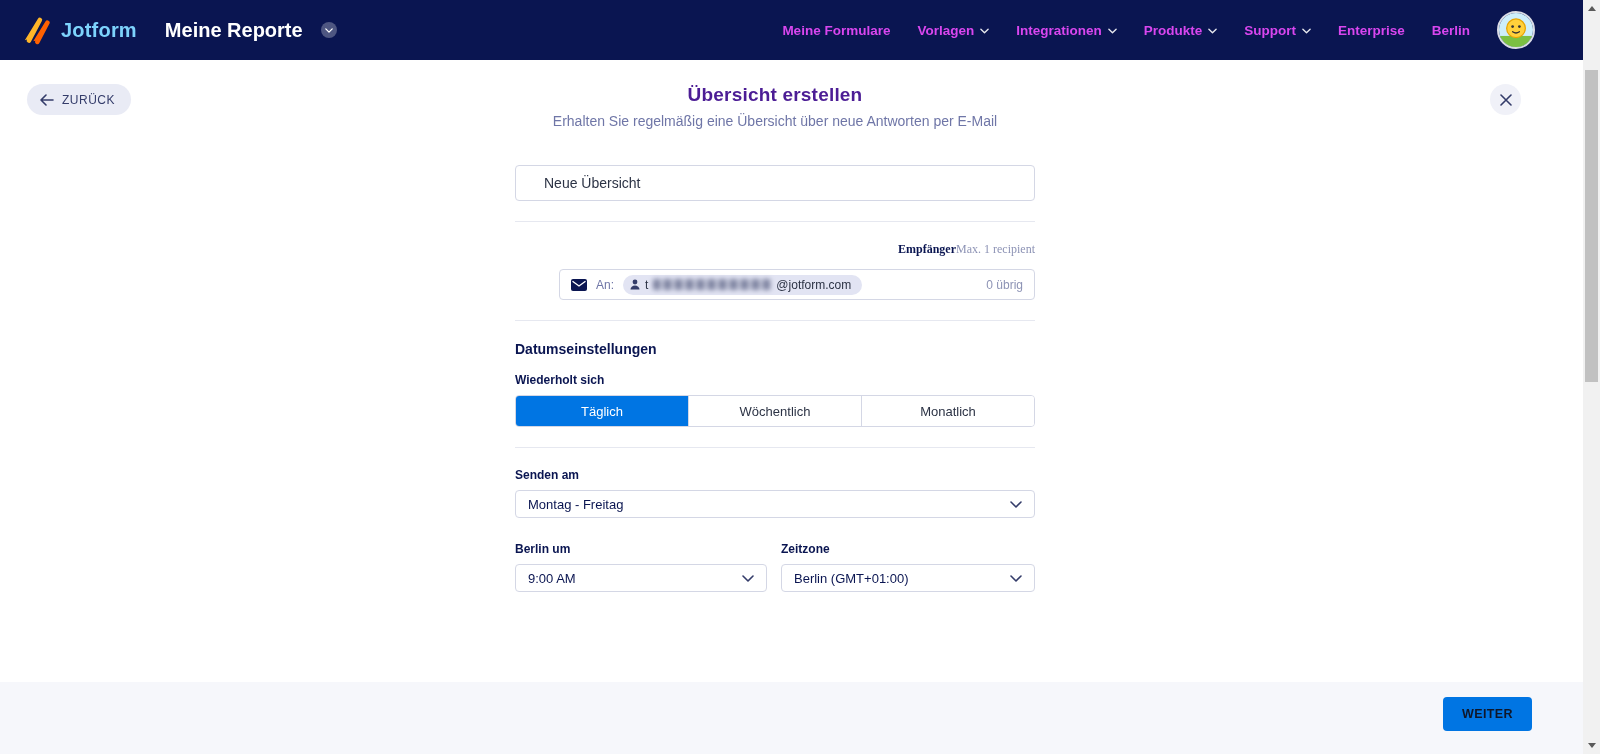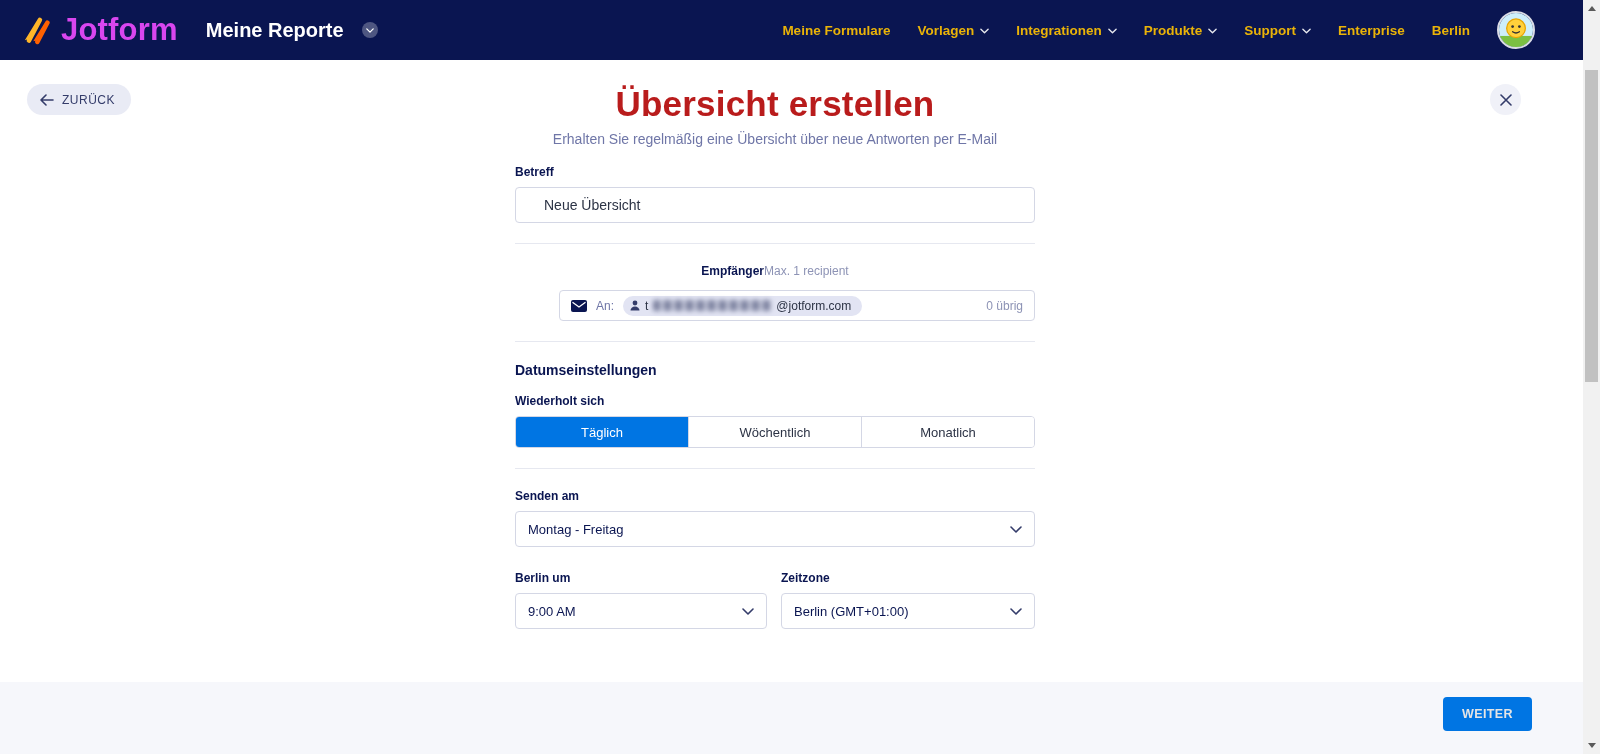--- a/index.html
+++ b/index.html
@@ -12,66 +12,66 @@
   .scrollbar { position:absolute; top:0; right:0; bottom:0; width:17px; background:#f1f1f1; z-index:60; }
   .sb-btn { position:absolute; left:0; width:17px; height:17px; display:flex; align-items:center; justify-content:center; background:#f1f1f1; cursor:pointer; }
   .sb-btn.up { top:0; } .sb-btn.down { bottom:0; }
   .tri-up { width:0; height:0; border-left:4px solid transparent; border-right:4px solid transparent; border-bottom:5px solid #5a5a5a; }
   .tri-down { width:0; height:0; border-left:4px solid transparent; border-right:4px solid transparent; border-top:5px solid #5a5a5a; }
   .sb-thumb { position:absolute; left:2px; top:70px; width:13px; height:312px; background:#c1c1c1; }
 
   
   .navbar { position:absolute; top:0; left:0; right:17px; height:60px; background:#0a1551; display:flex; align-items:center; padding:0 48px 0 22px; color:#fff; z-index:10; }
   .logo { display:flex; align-items:center; gap:9px; cursor:pointer; }
-  .logo-text { font-size:31px; font-weight:700; letter-spacing:.2px; color:#d946ef; }
+  .logo-text { font-size:20px; font-weight:700; letter-spacing:.2px; color:#7dd3fc; }
   .report-switcher { margin-left:28px; display:flex; align-items:center; gap:18px; font-size:20px; font-weight:600; cursor:pointer; }
   .switch-caret { width:16px; height:16px; border-radius:50%; background:rgba(255,255,255,.28); display:flex; align-items:center; justify-content:center; }
   .nav-right { margin-left:auto; display:flex; align-items:center; gap:27px; }
-  .nav-item { display:flex; align-items:center; gap:6px; font-size:13.5px; font-weight:700; color:#eab308; text-decoration:none; cursor:pointer; white-space:nowrap;text-align:right; }
+  .nav-item { display:flex; align-items:center; gap:6px; font-size:13.5px; font-weight:700; color:#d946ef; text-decoration:none; cursor:pointer; white-space:nowrap;text-align:right; }
   .nav-caret { display:flex; margin-top:2px; opacity:.9; }
   .avatar { width:38px; height:38px; border-radius:50%; overflow:hidden; border:2px solid rgba(255,255,255,.85); cursor:pointer; flex:0 0 auto; }
 
   
   .main { position:absolute; top:60px; left:0; right:17px; bottom:72px; background:#fff; }
   .back-btn { position:absolute; top:24px; left:27px; height:31px; display:flex; align-items:center; gap:8px; padding:0 16px 0 13px; border:none; border-radius:16px; background:#e9ebf5; color:#343c6a; font-family:inherit; font-size:12px; font-weight:400; letter-spacing:.5px; cursor:pointer; }
   .close-btn { position:absolute; top:24px; right:62px; width:31px; height:31px; border-radius:50%; border:none; background:#f0f1f8; display:flex; align-items:center; justify-content:center; cursor:pointer; }
 
   .header-block { width:1550px; padding-top:24px; text-align:center; }
-  .page-title { font-size:35px; font-weight:700; color:#b91c1c; letter-spacing:.2px; }
+  .page-title { font-size:19px; font-weight:700; color:#4c1d95; letter-spacing:.2px; }
   .page-subtitle { margin-top:7px; font-size:14px; color:#6f76a7; }
 
   
   .form { position:absolute; left:515px; top:105px; width:520px; }
   .section-title { font-size:14px; font-weight:700; color:#0a1551; margin-bottom:20px; }
   .field-label { display:block; font-size:12px; font-weight:700; color:#0a1551; margin-bottom:8px; }
   .text-input { width:100%; height:36px; border:1px solid #d4d7e5; border-radius:4px; padding:0 28px; font-family:inherit; font-size:14px; color:#2c3345; outline:none; background:#fff; }
   .divider { border:none; border-top:1px solid #e6e8f0; margin:20px 0; }
-  .row-between { display:flex; align-items:center; justify-content:center; }
+  .row-between { display:flex; align-items:center; justify-content:flex-end;font-family:Liberation Serif, serif; }
   .row-between .field-label { margin-bottom:0; }
   .muted { font-size:12px; color:#8d93b5; }
 
   .recipient-box { margin-top:12px; height:31px; border:1px solid #d4d7e5; border-radius:4px; display:flex; align-items:center; gap:9px; padding:0 11px; background:#fff; cursor:text;margin-left:44px; }
   .to-label { font-size:12px; color:#6f76a7; }
   .chip { display:inline-flex; align-items:center; gap:5px; background:#e2e4f3; border-radius:11px; padding:3px 11px 3px 7px; font-size:12px; color:#2c3345; cursor:default; }
   .blur-chunk { display:inline-block; width:118px; height:11px; border-radius:2px; background:repeating-linear-gradient(90deg,#6a7090 0 7px,#c3c6d8 7px 11px); filter:blur(2.5px); opacity:.85; }
   .remaining { margin-left:auto; }
 
   .segmented { display:flex; height:32px; border:1px solid #d4d7e5; border-radius:4px; overflow:hidden; background:#fff; }
   .segment { flex:1; display:flex; align-items:center; justify-content:center; font-size:13px; color:#2c3345; background:#fff; border-left:1px solid #d4d7e5; cursor:pointer; }
   .segment:first-child { border-left:none; }
   .segment.active { background:#0075e3; color:#fff; font-weight:500; }
 
-  .select { height:36px; border:1px solid #d4d7e5; border-radius:4px; display:flex; align-items:center; justify-content:space-between; padding:0 12px; font-size:13px; font-weight:500; color:#0a1551; background:#fff; cursor:pointer; }
+  .select { height:28px; border:1px solid #d4d7e5; border-radius:4px; display:flex; align-items:center; justify-content:space-between; padding:0 12px; font-size:13px; font-weight:500; color:#0a1551; background:#fff; cursor:pointer; }
   .two-col { display:flex; gap:14px; margin-top:24px; }
   .col-a { flex:0 0 252px; }
   .col-b { flex:1; }
 
   
   .footer { position:absolute; left:0; right:17px; bottom:0; height:72px; background:#f6f7fb; }
-  .next-btn { position:absolute; right:51px; top:15px; height:34px; padding:0 19px; background:#0075e3; color:#e5e5e5; border:none; border-radius:4px; font-family:inherit; font-size:12.5px; font-weight:700; letter-spacing:.4px; cursor:pointer; }
+  .next-btn { position:absolute; right:51px; top:15px; height:34px; padding:0 19px; background:#0075e3; color:#0f172a; border:none; border-radius:4px; font-family:inherit; font-size:12.5px; font-weight:700; letter-spacing:.4px; cursor:pointer; }
 </style>
 </head>
 <body>
 
 <div class="screen">
 
   <header class="navbar">
     <div class="logo">
       <svg width="30" height="30" viewBox="0 0 32 32">
         <path d="M3 27 L17 4 a2.4 2.4 0 0 1 4.2 2.4 L9.5 28.4 a2.4 2.4 0 0 1-4.2-2.4 Z" fill="#ffb629"></path>
@@ -160,21 +160,20 @@
     </button>
 
     <div class="header-block">
       <h1 class="page-title">Übersicht erstellen</h1>
       <div class="page-subtitle">Erhalten Sie regelmäßig eine Übersicht über neue Antworten per E-Mail</div>
     </div>
 
     <section class="form">
 
 
-      <label class="field-label">Betreff</label>
       <input class="text-input" type="text" value="Neue Übersicht" style="">
 
       <hr class="divider">
 
       <div class="row-between">
         <label class="field-label">Empfänger</label>
         <span class="muted">Max. 1 recipient</span>
       </div>
 
       <div class="recipient-box">

